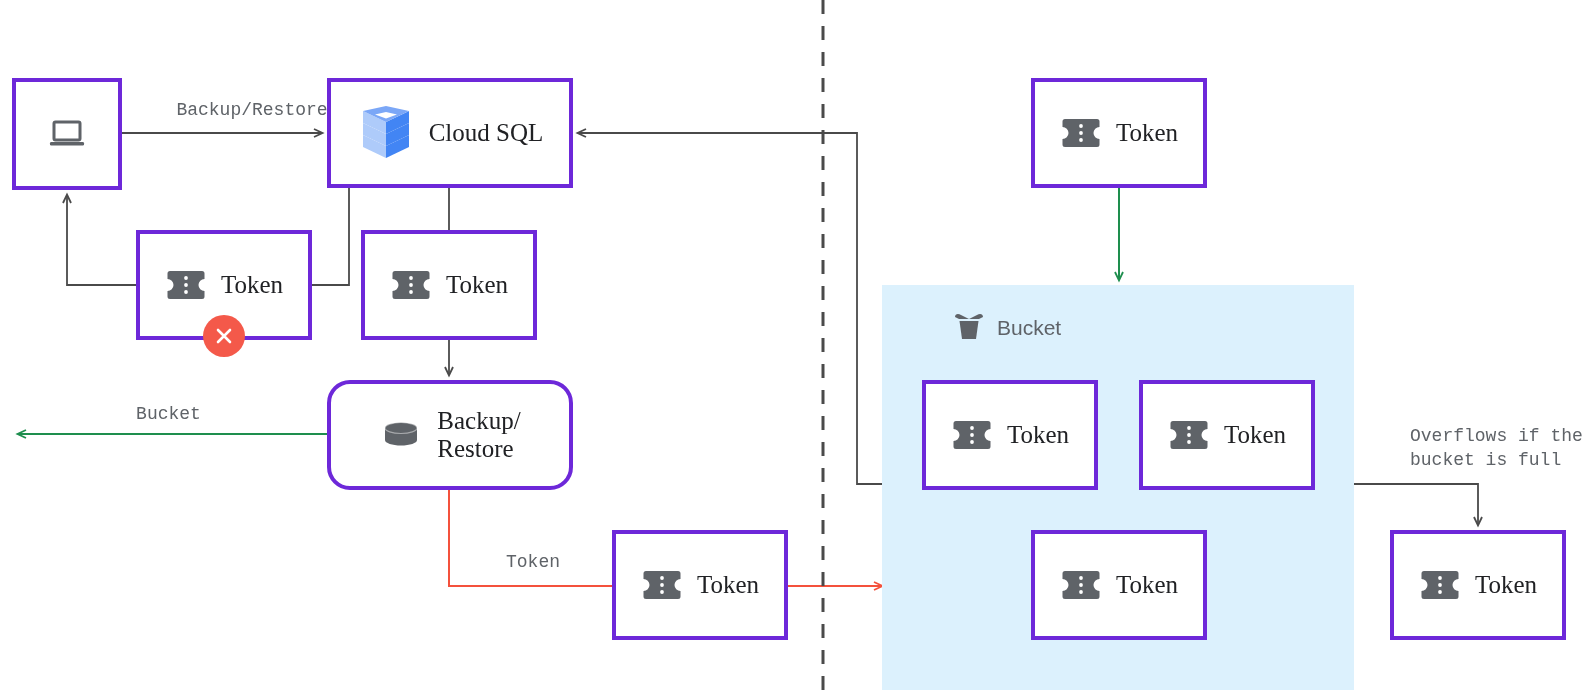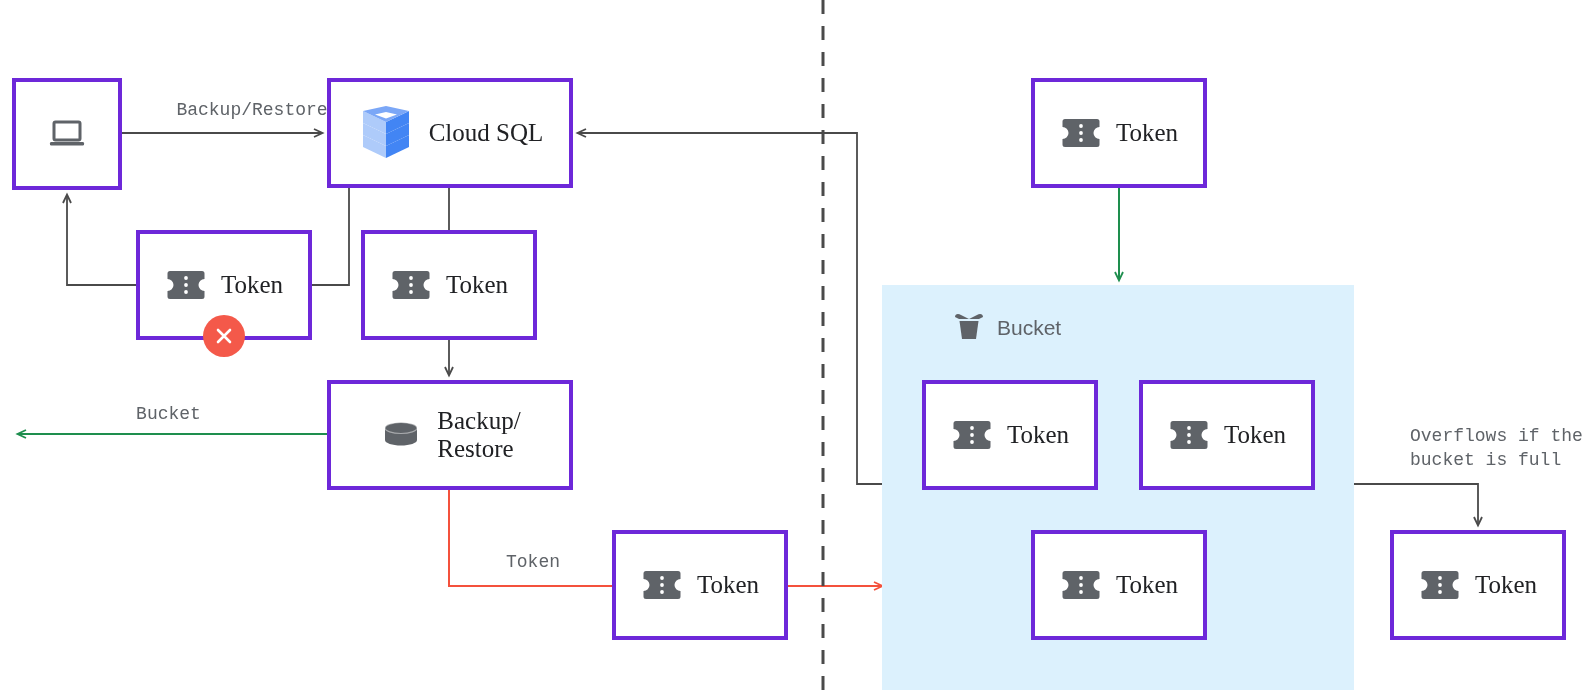--- a/index.html
+++ b/index.html
@@ -135,21 +135,21 @@
           <path d="M5 5 H37 A2.5 2.5 0 0 1 39.5 7.5 V13 A6 6 0 0 0 39.5 25 V30.5 A2.5 2.5 0 0 1 37 33 H5 A2.5 2.5 0 0 1 2.5 30.5 V25 A6 6 0 0 0 2.5 13 V7.5 A2.5 2.5 0 0 1 5 5 Z" fill="#5f6368"></path>
           <circle cx="21" cy="12" r="1.9" fill="#ffffff"></circle>
           <circle cx="21" cy="19" r="1.9" fill="#ffffff"></circle>
           <circle cx="21" cy="26" r="1.9" fill="#ffffff"></circle>
         </svg>
       </span>
       <span class="lbl">Token</span>
     </div>
   </div>
 
-  <div class="node" style="left:327px;top:380px;width:246px;height:110px;">
+  <div class="node" style="left:327px;top:380px;width:246px;height:110px;border-radius:23px;">
     <div class="inner">
       <span>
         <svg class="icon" width="44" height="34" viewBox="0 0 44 34">
           <ellipse cx="22" cy="10" rx="16" ry="5.5" fill="#5f6368"></ellipse>
           <path d="M6 10 V22 C6 25.1 13.2 27.5 22 27.5 C30.8 27.5 38 25.1 38 22 V10" fill="#5f6368"></path>
           <ellipse cx="22" cy="10" rx="16" ry="5.5" fill="none" stroke="#ffffff" stroke-width="1.2" opacity="0.45"></ellipse>
         </svg>
       </span>
       <span class="lbl">Backup/
 Restore</span>

